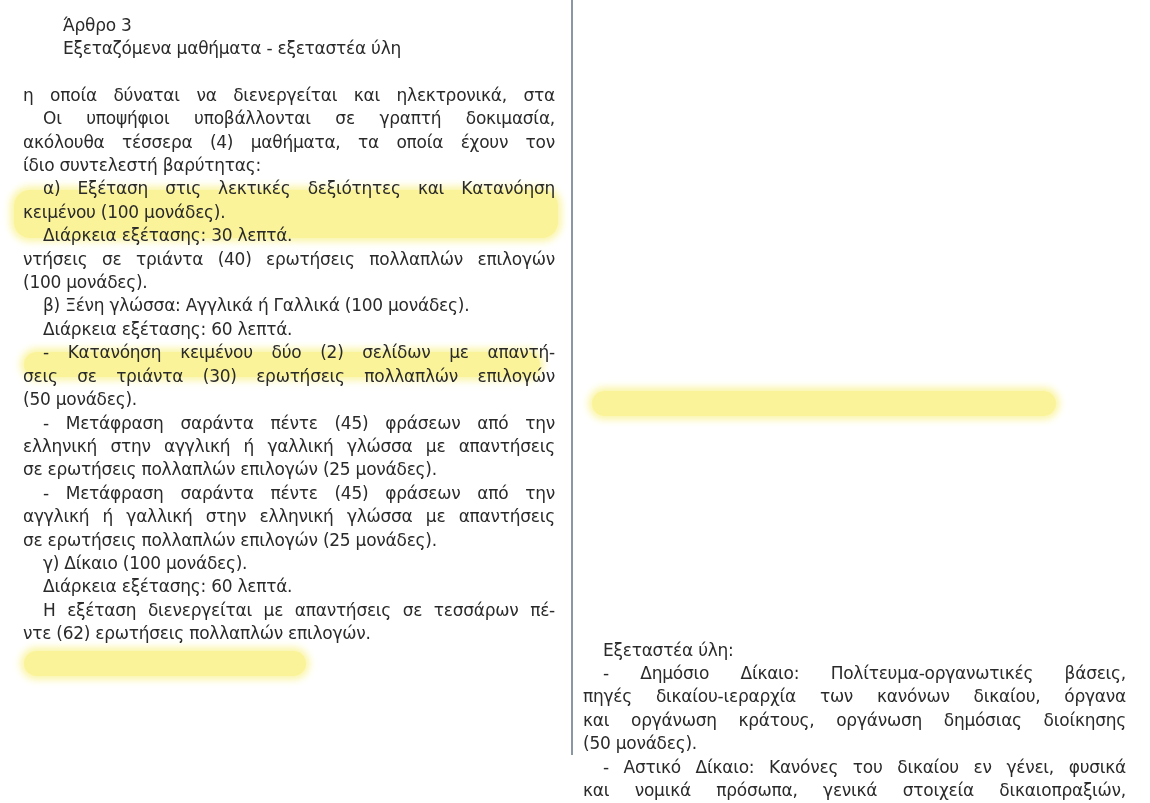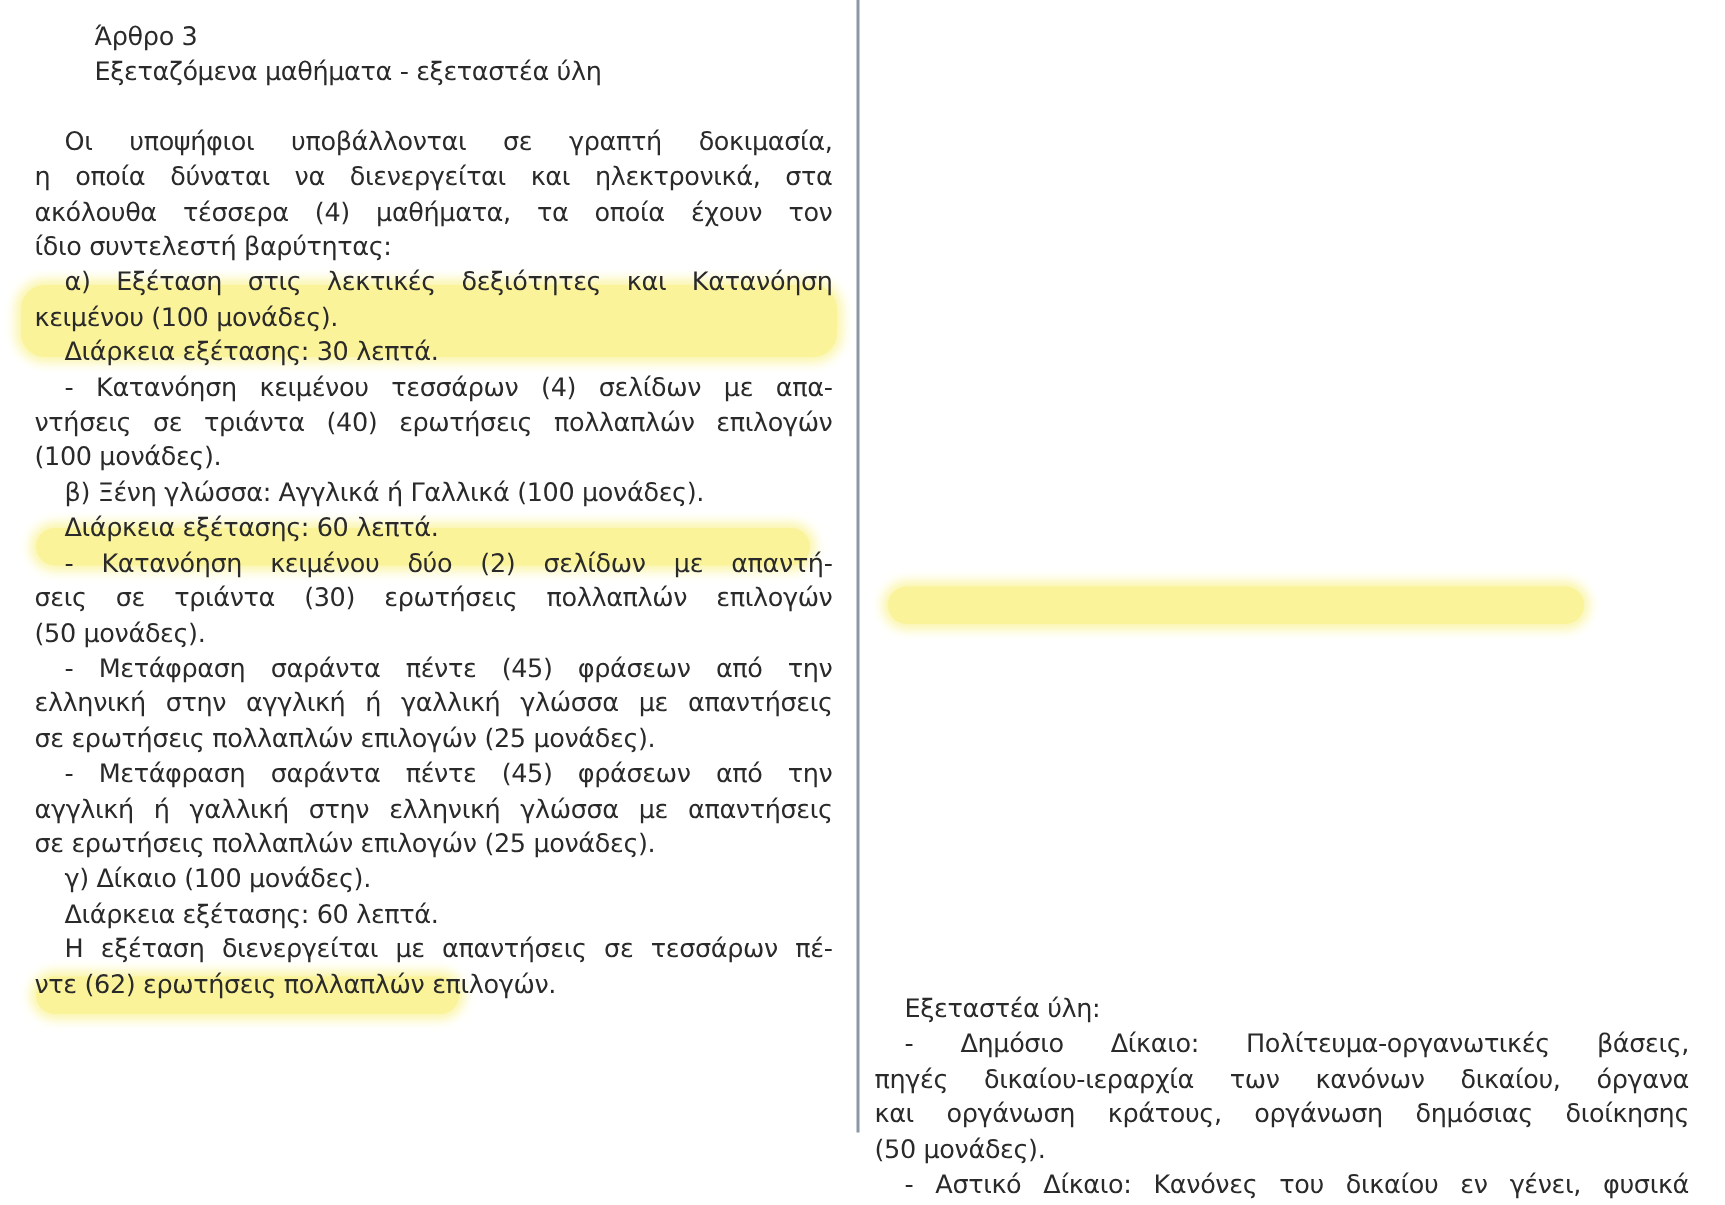--- a/index.html
+++ b/index.html
@@ -36,29 +36,28 @@
 <div class="hlbg" style="left:24px; top:352px; width:516px; height:25px;"></div>
 <div class="hlbg" style="left:24px; top:651px; width:282px; height:25px;"></div>
 <div class="hlbg" style="left:592px; top:391px; width:464px; height:25px;"></div>
 
 <div class="divider"></div>
 
 <div class="col left hltext">
   <span class="line hdr">Άρθρο 3</span>
   <span class="line hdr" style="margin-bottom:23px;">Εξεταζόμενα μαθήματα - εξεταστέα ύλη</span>
 
+  <span class="line just">η οποία δύναται να διενεργείται και ηλεκτρονικά, στα</span>
   <span class="line ind just">Οι υποψήφιοι υποβάλλονται σε γραπτή δοκιμασία,</span>
-  <span class="line just">η οποία δύναται να διενεργείται και ηλεκτρονικά, στα</span>
   <span class="line just">ακόλουθα τέσσερα (4) μαθήματα, τα οποία έχουν τον</span>
   <span class="line">ίδιο συντελεστή βαρύτητας:</span>
 
   <span class="line ind just">α) Εξέταση στις λεκτικές δεξιότητες και Κατανόηση</span>
   <span class="line">κειμένου (100 μονάδες).</span>
   <span class="line ind">Διάρκεια εξέτασης: 30 λεπτά.</span>
-  <span class="line ind just">- Κατανόηση κειμένου τεσσάρων (4) σελίδων με απα-</span>
   <span class="line just">ντήσεις σε τριάντα (40) ερωτήσεις πολλαπλών επιλογών</span>
   <span class="line">(100 μονάδες).</span>
 
   <span class="line ind">β) Ξένη γλώσσα: Αγγλικά ή Γαλλικά (100 μονάδες).</span>
   <span class="line ind">Διάρκεια εξέτασης: 60 λεπτά.</span>
   <span class="line ind just">- Κατανόηση κειμένου δύο (2) σελίδων με απαντή-</span>
   <span class="line just">σεις σε τριάντα (30) ερωτήσεις πολλαπλών επιλογών</span>
   <span class="line">(50 μονάδες).</span>
   <span class="line ind just">- Μετάφραση σαράντα πέντε (45) φράσεων από την</span>
   <span class="line just">ελληνική στην αγγλική ή γαλλική γλώσσα με απαντήσεις</span>

